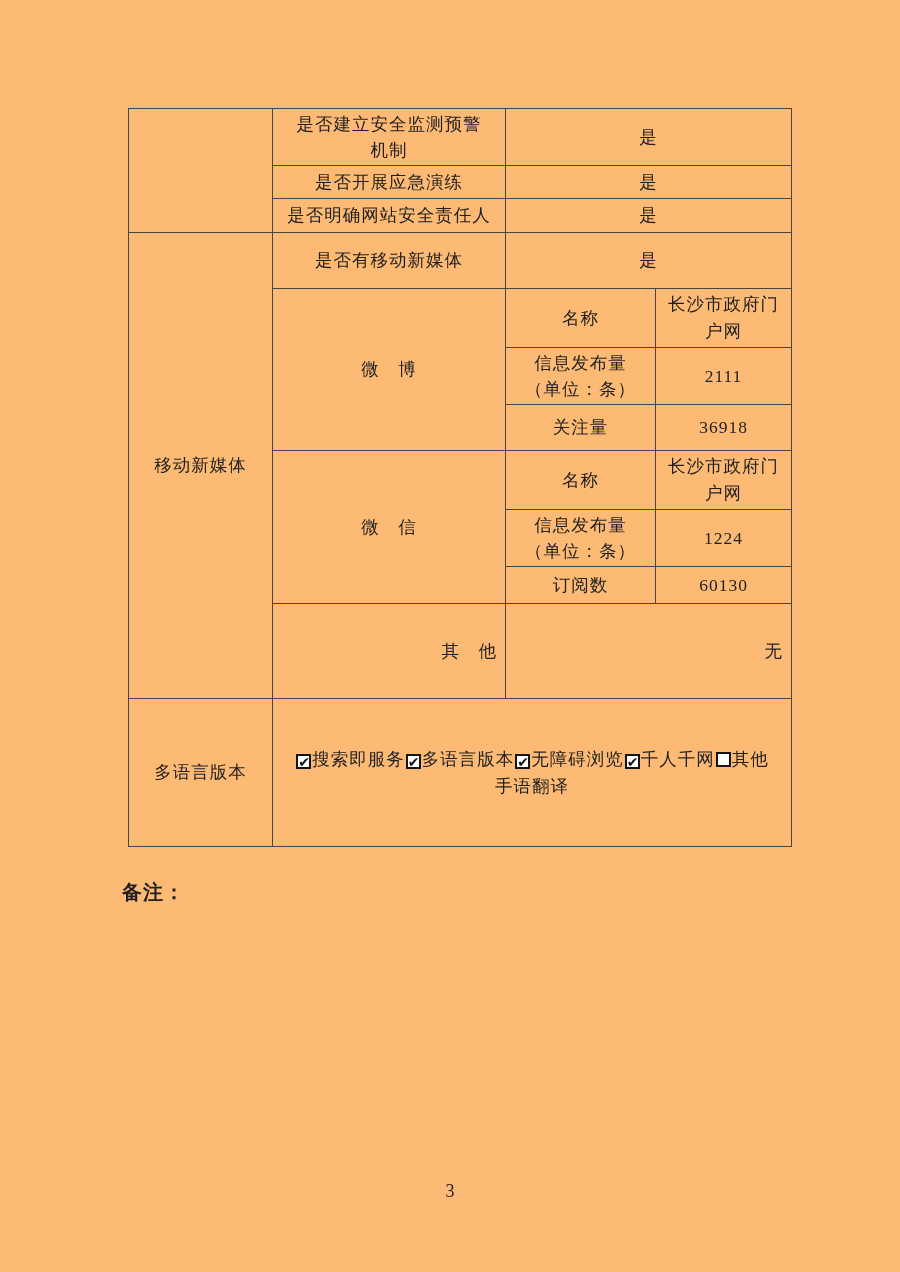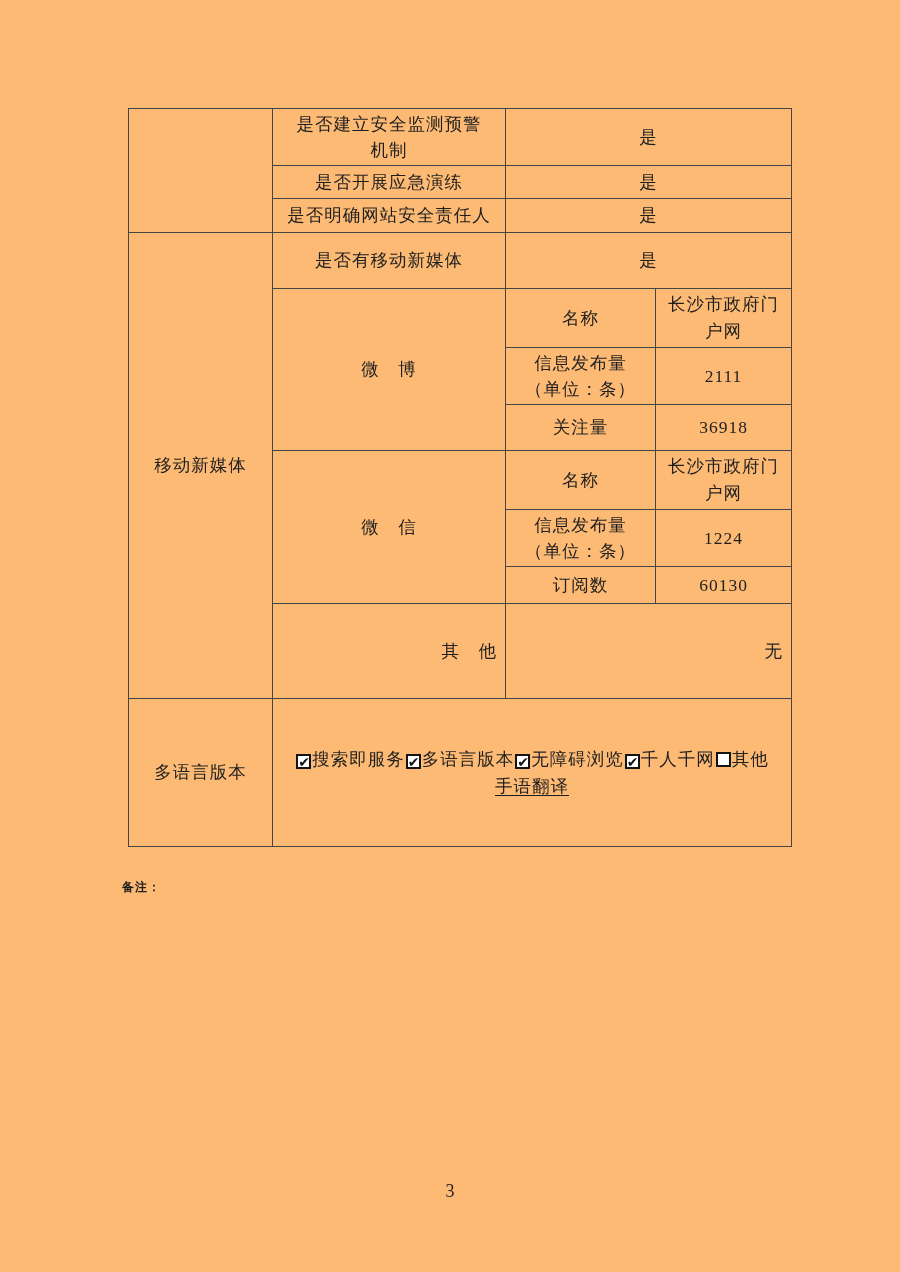--- a/index.html
+++ b/index.html
@@ -43,25 +43,25 @@
   }
   .cb {
     display:inline-block; width:15px; height:15px;
     border:2px solid #141414; background:#fff;
     vertical-align:-2px; margin:0 1px;
     font-family:"DejaVu Sans",sans-serif;
     font-size:14px; font-weight:bold; line-height:12px;
     text-align:center; color:#141414; overflow:visible;
   }
   .cb-label { letter-spacing:1px; }
-  .underlined { text-decoration:underline; text-underline-offset:3px; }
+  .underlined { text-underline-offset:3px; }
 
   .remark {
     position:absolute; left:122px; top:879px;
-    font-size:12px; font-weight:bold; letter-spacing:1px;
+    font-size:20px; font-weight:bold; letter-spacing:1px;
   }
   .page-number {
     position:absolute; left:0; top:1181px; width:900px;
     text-align:center; font-size:18px;
   }
 </style>
 </head>
 <body>
 
 <div class="page">

